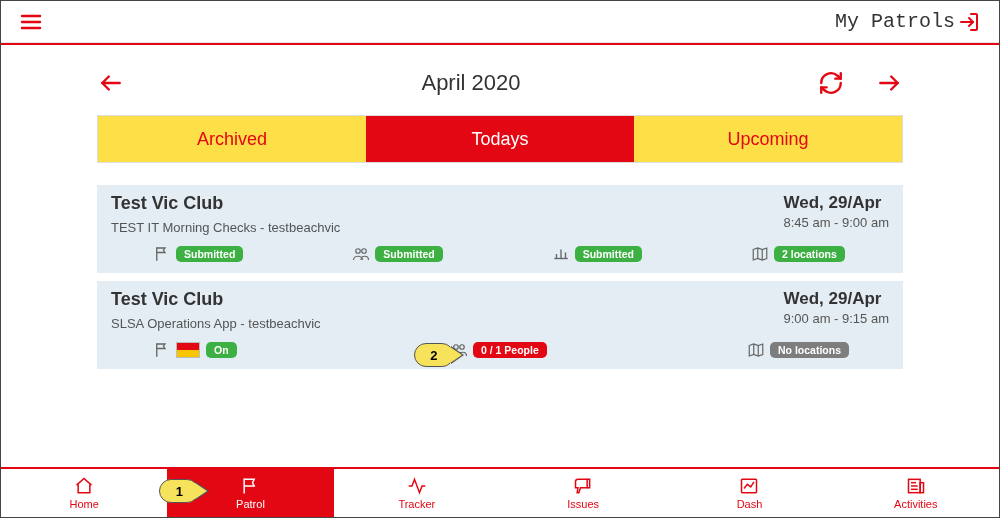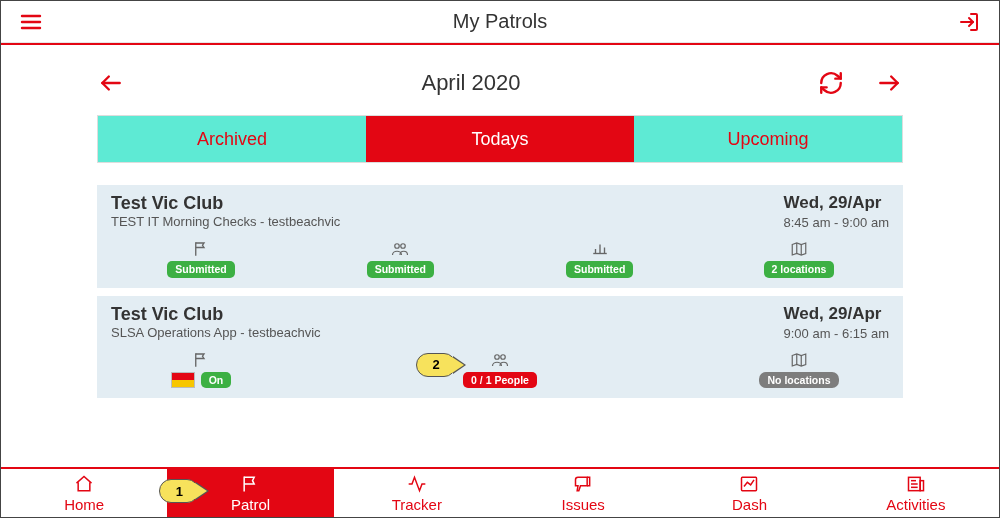--- a/index.html
+++ b/index.html
@@ -14,86 +14,86 @@
     position: relative;
     overflow: hidden;
   } 
   .topbar {
     height: 42px;
     display: flex;
     align-items: center;
     padding: 0 16px;
     border-bottom: 1px solid #e6e6e6;
   }
-  .topbar .title { flex: 1; text-align: center; font-size: 20px; color: #333; }
+  .topbar .title { flex: 1; text-align: right; font-size: 20px; color: #333; font-family: Liberation Mono, monospace; }
   .hamburger, .exit-icon { width: 28px; height: 28px; display:flex; align-items:center; justify-content:center; }
   .hr-red { height: 2px; background: #e30613; }
   .content { padding: 10px 96px 0 96px; }
   .month-row {
     display: flex; align-items: center; justify-content: space-between;
     padding: 14px 0 18px 0;
   }
   .month-title { font-size: 22px; color: #333; }
   .nav-icons-right { display: flex; gap: 30px; align-items: center; }
   .arrow, .refresh { width: 28px; height: 28px; display:flex; align-items:center; justify-content:center; }
   .tabs {
     display: flex; border: 1px solid #ddd; height: 48px; margin-bottom: 22px;
   }
   .tab {
     flex: 1; display:flex; align-items:center; justify-content:center;
     font-size: 18px; cursor: pointer;
   }
-  .tab-inactive { color: #e30613; background: #5eead4; }
+  .tab-inactive { color: #e30613; background: #fde047; }
   .tab-active { background: #e30613; color: #fff; }
   .card {
     background: #e3edf3;
     padding: 8px 14px 10px 14px;
     margin-bottom: 8px;
   }
   .card-head { display:flex; justify-content:space-between; align-items:flex-start; }
   .club-name { font-size: 18px; font-weight: 600; color: #333; }
-  .subline { font-size: 13px; color: #555; margin-top: 0; }
+  .subline { font-size: 13px; color: #555; margin-top: 6px; }
   .date-col { text-align: left; }
   .date-str { font-size: 17px; font-weight: 600; }
   .time-str { font-size: 13px; color: #555; margin-top: 2px; }
   .metrics-row {
     display: flex; margin-top: 10px; justify-content: space-between;
     padding: 0 40px;
   }
   .metric {
-    display: flex; flex-direction: column; align-items: center; gap: 3px;
+    display: flex; flex-direction: row; align-items: center; gap: 3px;
     position: relative; min-width: 100px;
   }
   .metric .icon { width: 22px; height: 18px; color: #666; }
   .badge {
     font-size: 10.5px; font-weight: 600; color: #fff; padding: 2px 8px;
     border-radius: 5px; line-height: 1.2;
   }
   .badge-green { background: #3cb043; }
   .badge-red { background: #e30613; }
-  .badge-grey { background: #7d7d7d; border-radius: 7px; }
+  .badge-grey { background: #7d7d7d; }
   .flag-stripes {
     width: 24px; height: 16px; display:flex; flex-direction:column; border:1px solid #bbb;
   }
   .flag-stripes .r { flex:1; background: #f7c600; }
   .flag-stripes .y { flex:1; background: #e30613; }
   .on-row { display:flex; gap:6px; align-items:flex-end; }
   .updated { text-align: right; color: #666; font-size: 14px; padding: 8px 2px 0 0; }
   .bottombar {
     position: absolute; bottom: 0; left: 0; right: 0; height: 50px;
     border-top: 2px solid #e30613; background: #fff;
     display: flex;
   }
   .bottom-item {
     flex: 1; display:flex; flex-direction:column; align-items:center; justify-content:center;
     font-size: 11px; gap: 2px; cursor:pointer; position:relative;
   }
   .bottom-item.inactive { color: #e30613; }
   .bottom-item.active { background: #e30613; color: #fff; margin-top:-2px; padding-top:2px; }
-  .bottom-item .blabel { font-size: 15px; }
+  .bottom-item .blabel { font-size: 11px; }
   .bicon { width: 22px; height: 20px; }
   
   .callout {
     position: absolute;
     width: 40px; height: 24px;
     background: #f7e25c;
     border: 1px solid #555;
     border-radius: 12px 12px 12px 12px;
     display:flex; align-items:center; justify-content:center;
     font-size: 13px; font-weight: 700; color: #000;
@@ -224,21 +224,21 @@
   </div>
 
   <div class="card">
     <div class="card-head">
       <div>
         <div class="club-name">Test Vic Club</div>
         <div class="subline">SLSA Operations App - testbeachvic</div>
       </div>
       <div class="date-col">
         <div class="date-str">Wed, 29/Apr</div>
-        <div class="time-str">9:00 am - 6:15 am</div>
+        <div class="time-str">9:00 am - 9:15 am</div>
       </div>
     </div>
     <div class="metrics-row">
       <div class="metric">
         <span class="icon">
           <svg viewBox="0 0 24 24" width="22" height="18" fill="none" stroke="#666" stroke-width="1.8">
               <path d="M5 3v18"></path>
               <path d="M5 4h11l-2 3 2 3H5"></path>
             </svg>
         </span>

